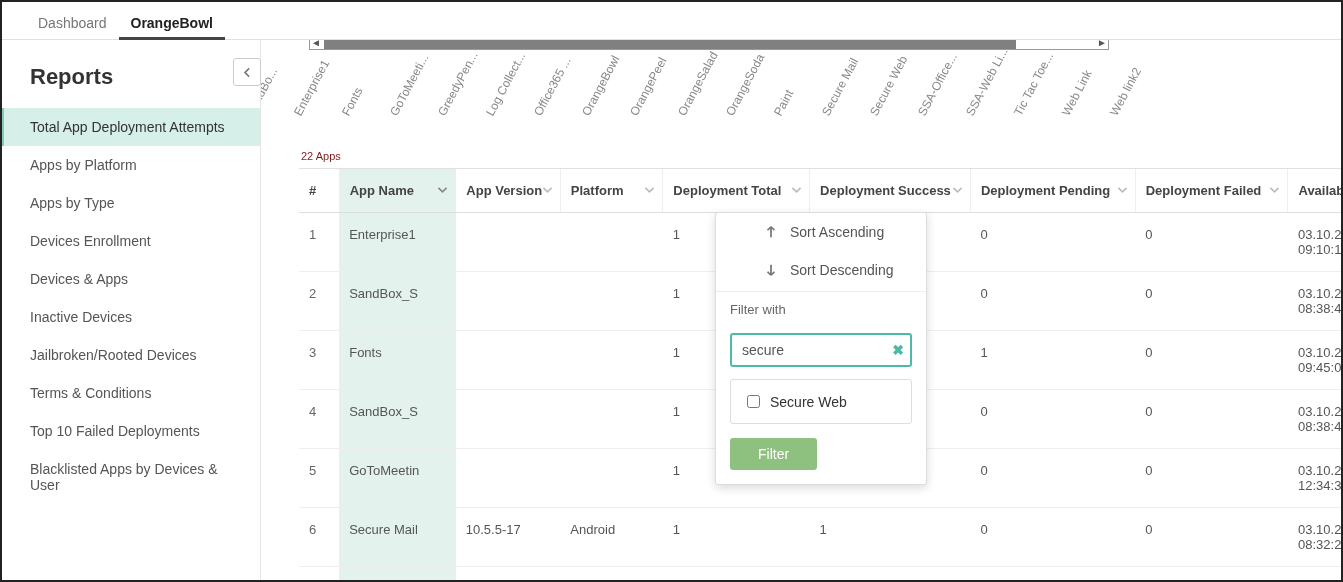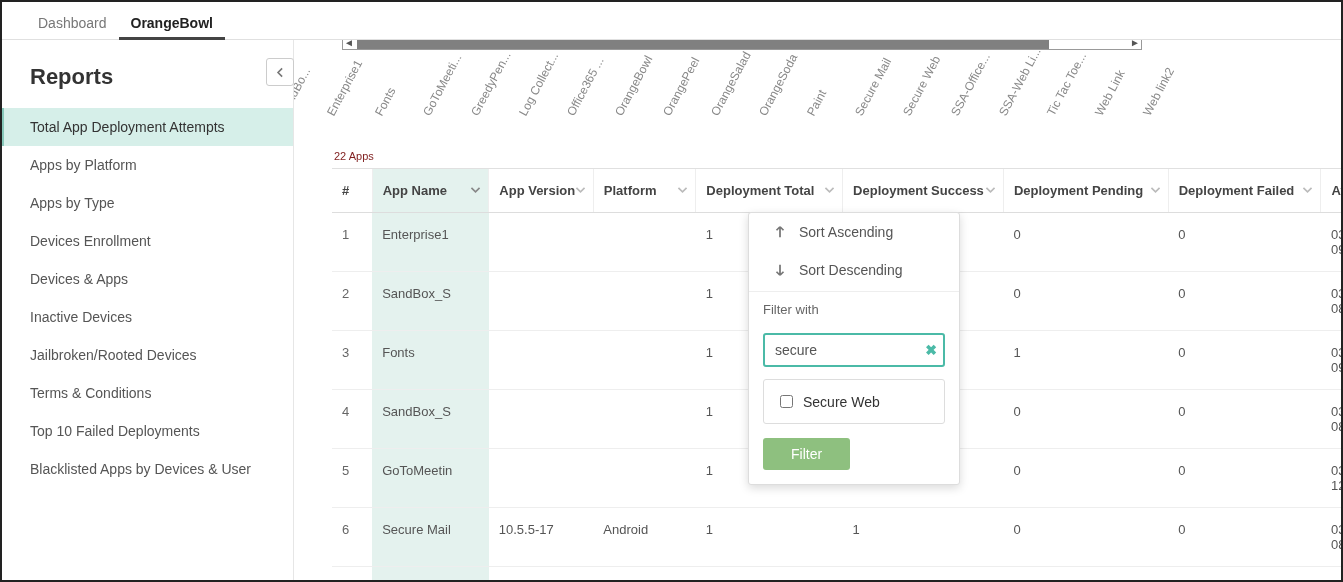--- a/index.html
+++ b/index.html
@@ -8,21 +8,21 @@
 
   
   .top-tabs { display: flex; align-items: flex-end; height: 38px; padding: 0 24px; border-bottom: 1px solid #e0e0e0; }
   .top-tab { padding: 10px 12px 8px 12px; color: #777; cursor: pointer; position: relative; }
   .top-tab.active { color: #222; font-weight: 600; }
   .top-tab.active::after { content: ""; position: absolute; left: 0; right: 0; bottom: -1px; height: 3px; background: #444; }
 
   .cols { display: flex; height: calc(100% - 38px); position: relative; }
 
   
-  .sidebar { width: 292px; border-right: 1px solid #e6e6e6; padding: 12px 0 0 0; position: relative; }
+  .sidebar { width: 259px; border-right: 1px solid #e6e6e6; padding: 12px 0 0 0; position: relative; }
   .sidebar h2 { font-size: 22px; font-weight: 600; margin: 12px 0 18px 28px; color: #333; }
   .report-item { padding: 11px 12px 11px 28px; color: #555; cursor: pointer; }
   .report-item.selected { background: #d6efe9; color: #333; border-left: 2px solid #88c9bb; padding-left: 26px; }
   .collapse-btn { position: absolute; right: -1px; top: 18px; width: 28px; height: 28px; border: 1px solid #ccc; border-radius: 3px; background: #fff; display:flex; align-items:center; justify-content:center; cursor:pointer; }
 
   
   .main { flex: 1; padding: 0 0 0 38px; overflow: hidden; position: relative; }
 
   .chart-labels-wrap { height: 110px; position: relative; margin-top: -6px; margin-left: 10px; }
   .hscroll-track { position: absolute; left: 0; top: 4px; height: 12px; width: 800px; border: 1px solid #999; background: #fff; }
@@ -52,21 +52,21 @@
   td { padding: 14px 8px 14px 10px; border-bottom: 1px solid #eee; color: #555; font-size: 13px; vertical-align: top; }
   td.name-col { background: #e4f2ee; color: #555; }
   th.name-col-h { background: #e4f2ee; }
   tr td.num-col { color: #666; }
   td.avail { white-space: normal; }
 
   .chev-svg { width: 13px; height: 13px; display: inline-block; }
 
   
   .filter-popup { position: absolute; left: 454px; top: 172px; width: 212px; background: #fff; border: 1px solid #ddd; border-radius: 3px; box-shadow: 0 3px 10px rgba(0,0,0,0.15); z-index: 50; padding-bottom: 14px; }
-  .fp-row { display: flex; align-items: center; padding: 10px 22px; color: #555; cursor: pointer; }
+  .fp-row { display: flex; align-items: center; padding: 10px 22px; color: #555; cursor: pointer; margin-left: 24px; }
   .fp-row .arrow { width: 18px; height: 18px; margin-right: 10px; display: inline-flex; align-items:center; justify-content:center; }
   .fp-divider { height: 1px; background: #eee; margin: 2px 0; }
   .fp-label { padding: 8px 14px 16px 14px; color: #666; font-size: 13px; }
   .fp-input-wrap { margin: 0 14px; position: relative; }
   .fp-input { width: 100%; border: 2px solid #4bbaa7; border-radius: 3px; padding: 7px 28px 7px 10px; font-size: 14px; color: #555; outline: none; }
   .fp-clear { position: absolute; right: 8px; top: 50%; transform: translateY(-50%); color: #4bbaa7; cursor: pointer; font-weight: bold; }
   .fp-option { margin: 12px 14px 0 14px; border: 1px solid #ddd; border-radius: 3px; padding: 12px; display: flex; align-items:center; }
   .fp-option input { margin-right: 10px; }
   .fp-btn { margin: 14px 0 0 14px; background: #8ec07f; color: #fff; border: none; border-radius: 3px; padding: 8px 28px; font-size: 14px; cursor: pointer; }
 </style>

